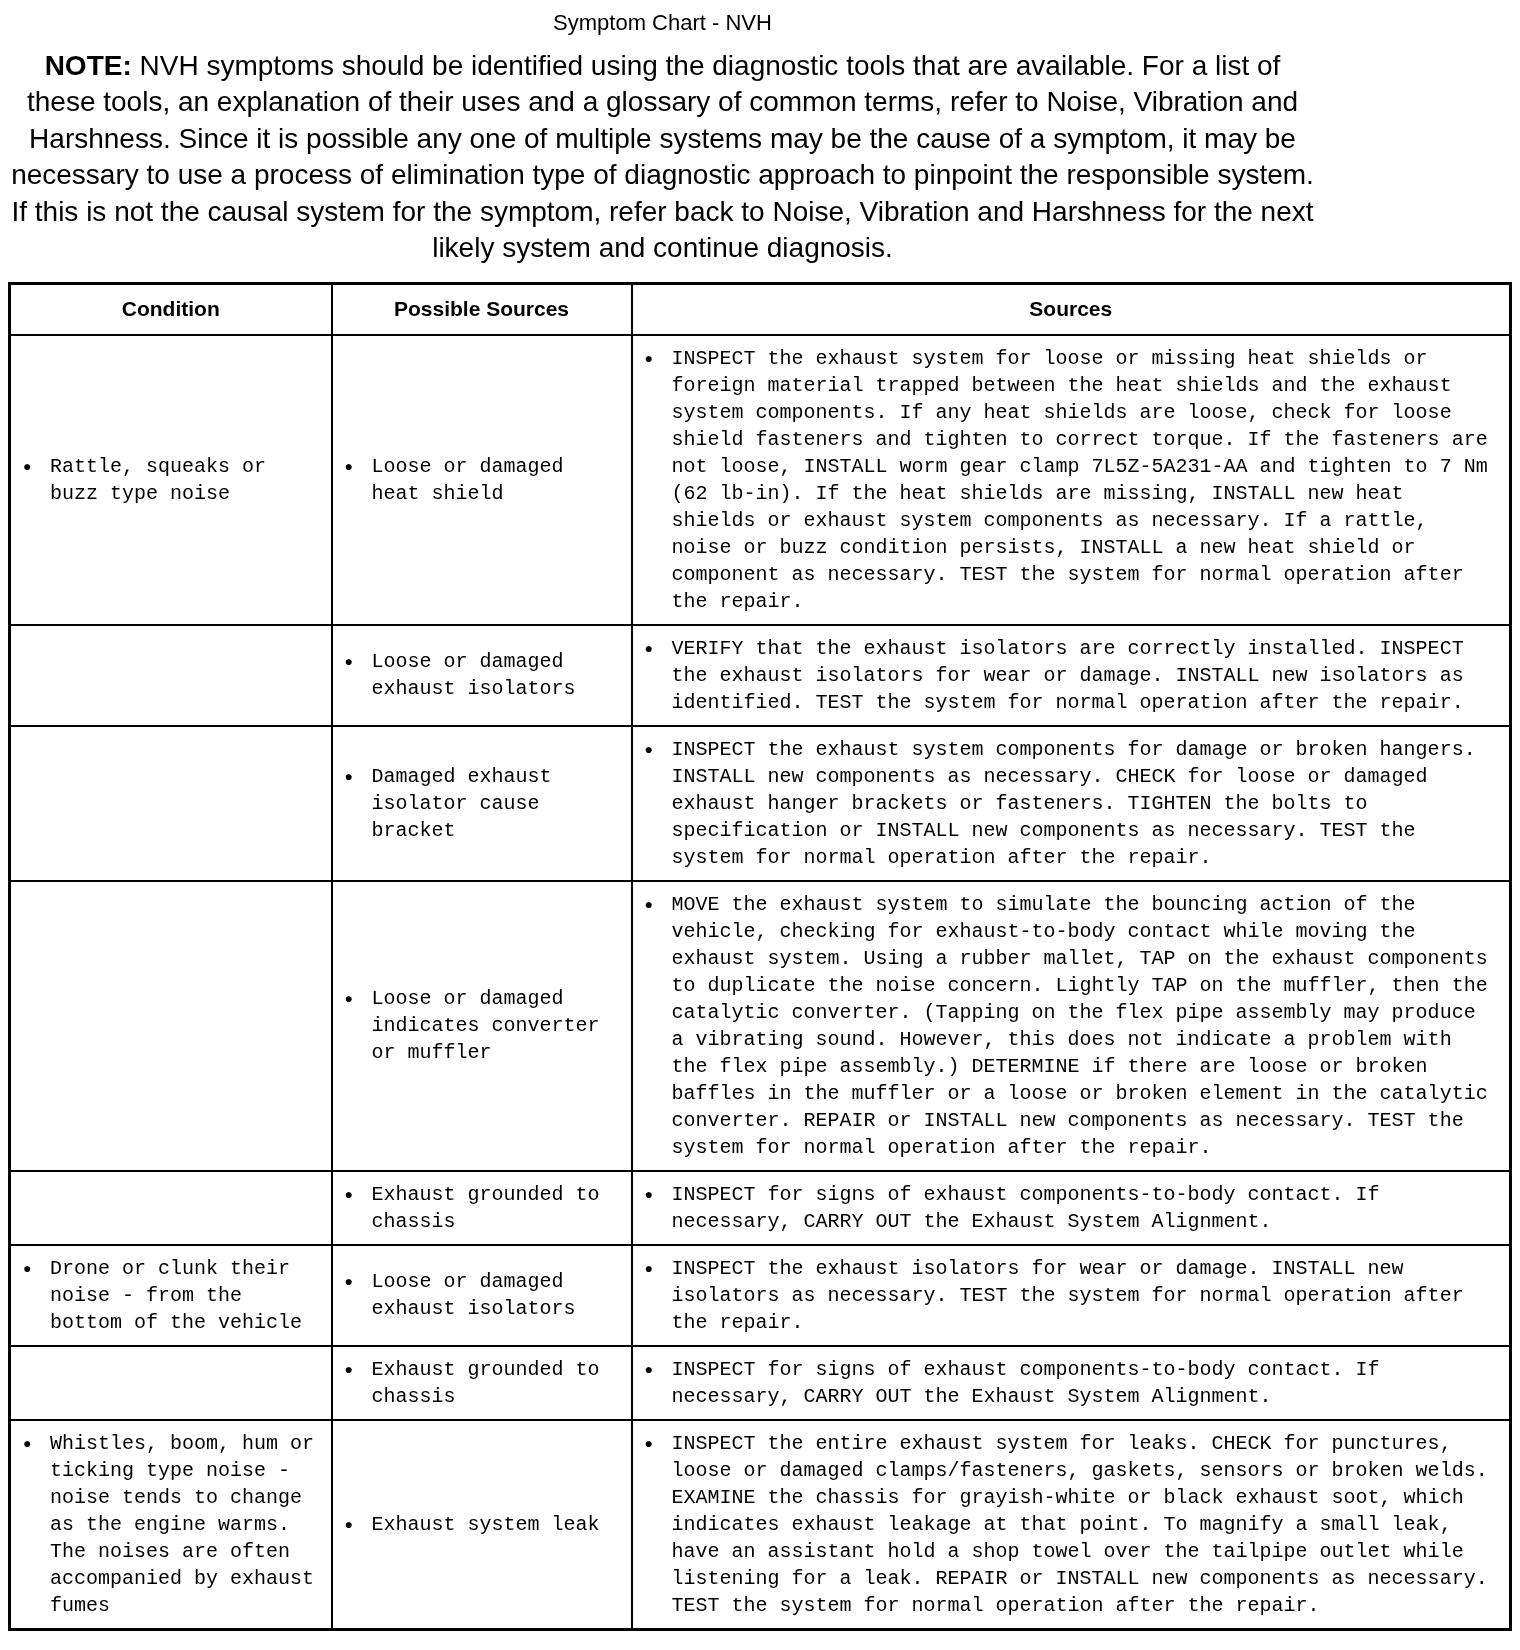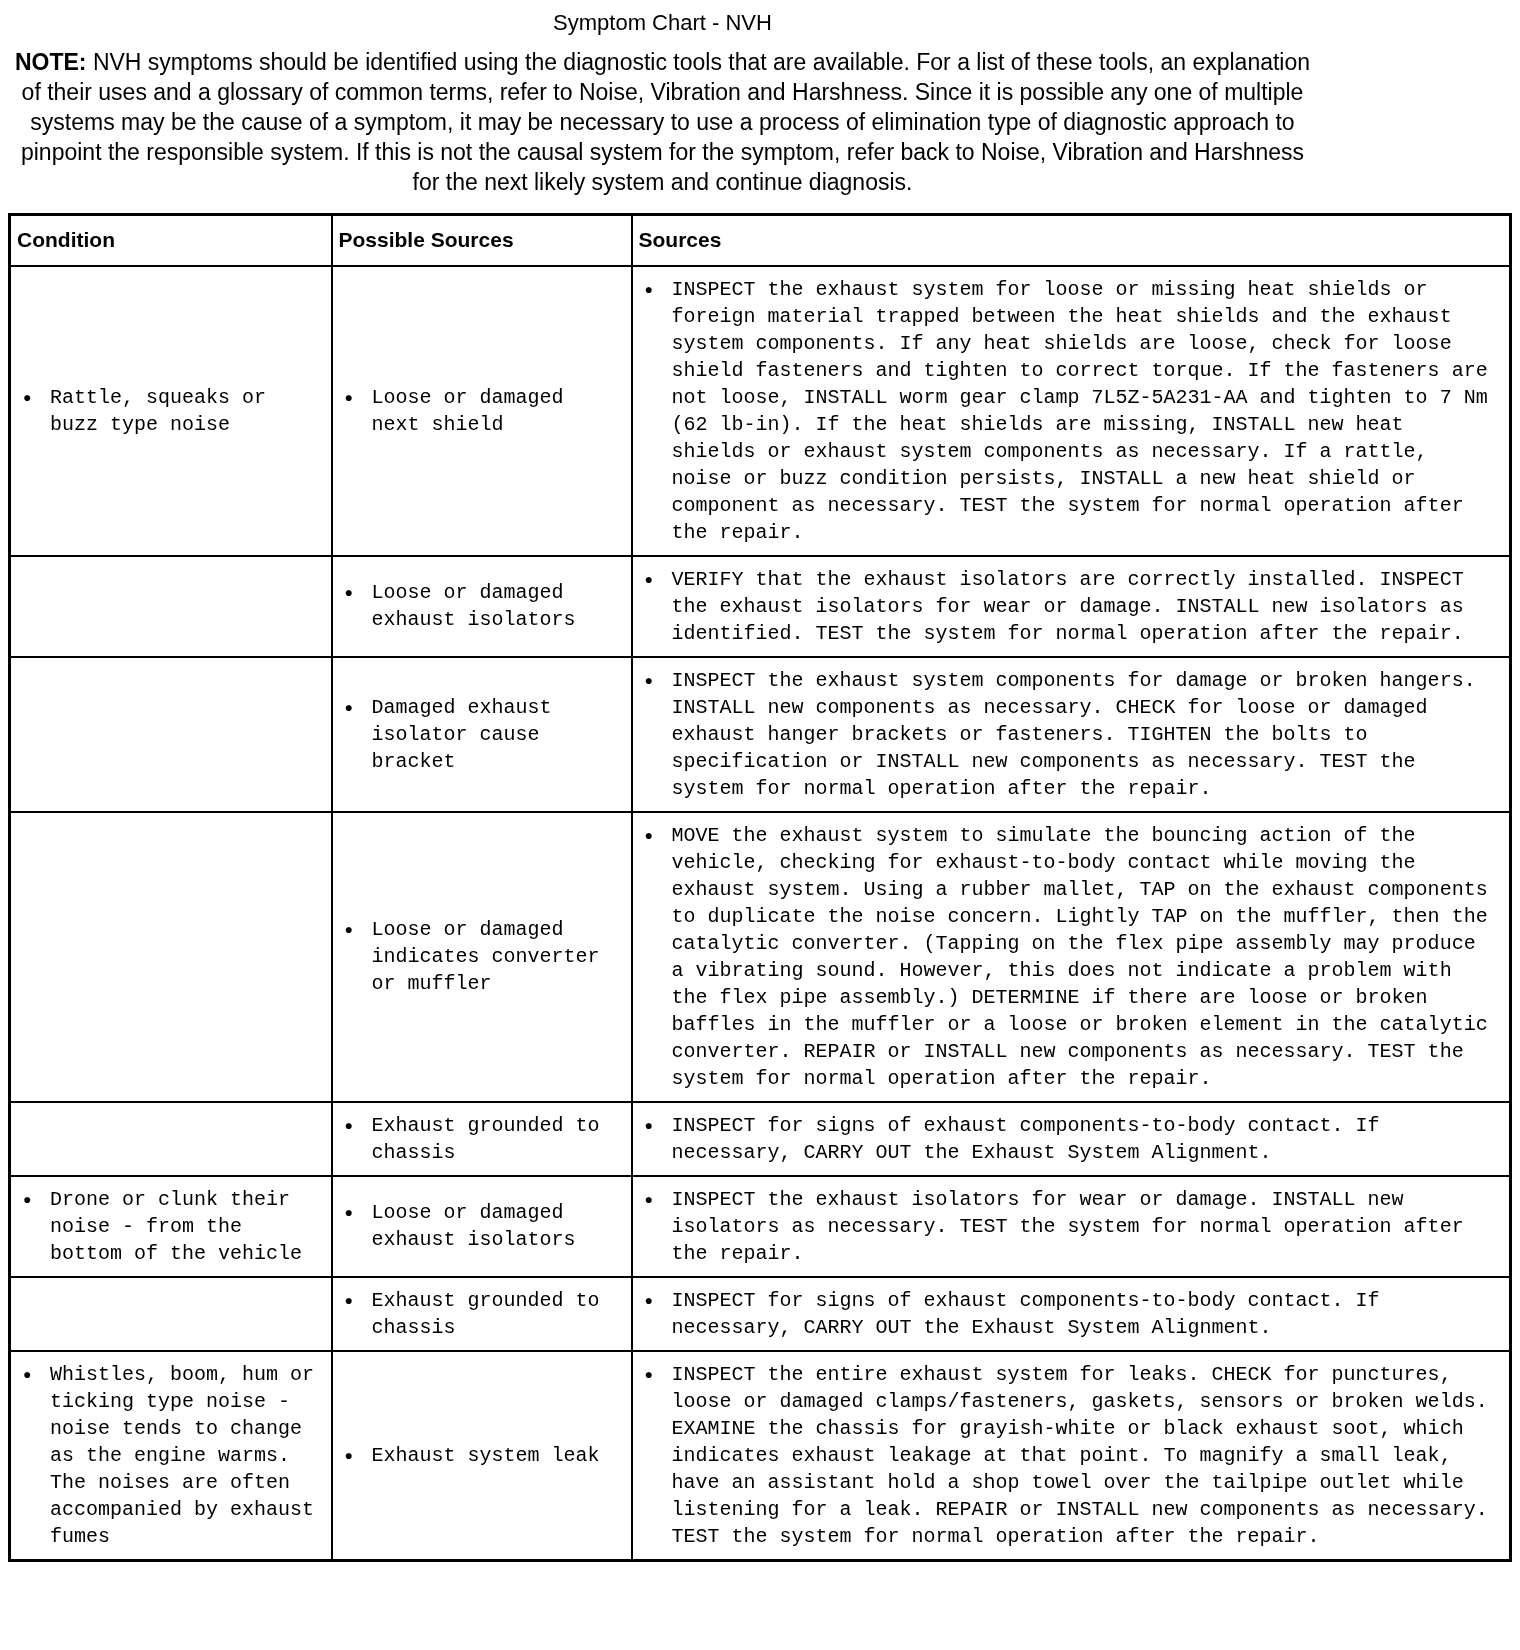--- a/index.html
+++ b/index.html
@@ -12,42 +12,42 @@
   }
   .page { width: 1325px; padding: 6px 0 6px 0; }
   .doc-title {
     text-align: center;
     font-size: 22px;
     font-weight: normal;
     padding: 4px 0 10px 0;
   }
   .note {
     text-align: center;
-    font-size: 23px;
+    font-size: 28px;
     line-height: 1.3;
     margin: 2px 8px 16px 8px;
   }
   .note .note-label { font-weight: bold; }
   table.symptom-table {
     width: 1504px;
     margin: 0 8px;
     border-collapse: collapse;
     table-layout: fixed;
     border: 3px solid #000;
   }
   th, td {
     border: 2px solid #000;
     vertical-align: middle;
     padding: 9px 10px 9px 12px;
     font-size: 20px;
     line-height: 1.35;
   }
   th {
     font-weight: bold;
-    text-align: left;
+    text-align: center;
     font-size: 21px;
     padding: 10px 6px;
   }
   .bullet-item { display: flex; align-items: flex-start; }
   .bullet {
     flex: none;
     width: 27px;
     font-size: 14px;
     padding-top: 4px;
     line-height: 1.35;
@@ -82,21 +82,21 @@
       <tr>
         <td>
           <div class="bullet-item">
             <span class="bullet">●</span>
             <span class="bullet-text">Rattle, squeaks or buzz type noise</span>
           </div>
         </td>
         <td>
           <div class="bullet-item">
             <span class="bullet">●</span>
-            <span class="bullet-text">Loose or damaged next shield</span>
+            <span class="bullet-text">Loose or damaged heat shield</span>
           </div>
         </td>
         <td>
           <div class="bullet-item">
             <span class="bullet">●</span>
             <span class="bullet-text">INSPECT the exhaust system for loose or missing heat shields or foreign material trapped between the heat shields and the exhaust system components. If any heat shields are loose, check for loose shield fasteners and tighten to correct torque. If the fasteners are not loose, INSTALL worm gear clamp 7L5Z-5A231-AA and tighten to 7 Nm (62 lb-in). If the heat shields are missing, INSTALL new heat shields or exhaust system components as necessary. If a rattle, noise or buzz condition persists, INSTALL a new heat shield or component as necessary. TEST the system for normal operation after the repair.</span>
           </div>
         </td>
       </tr>
 

